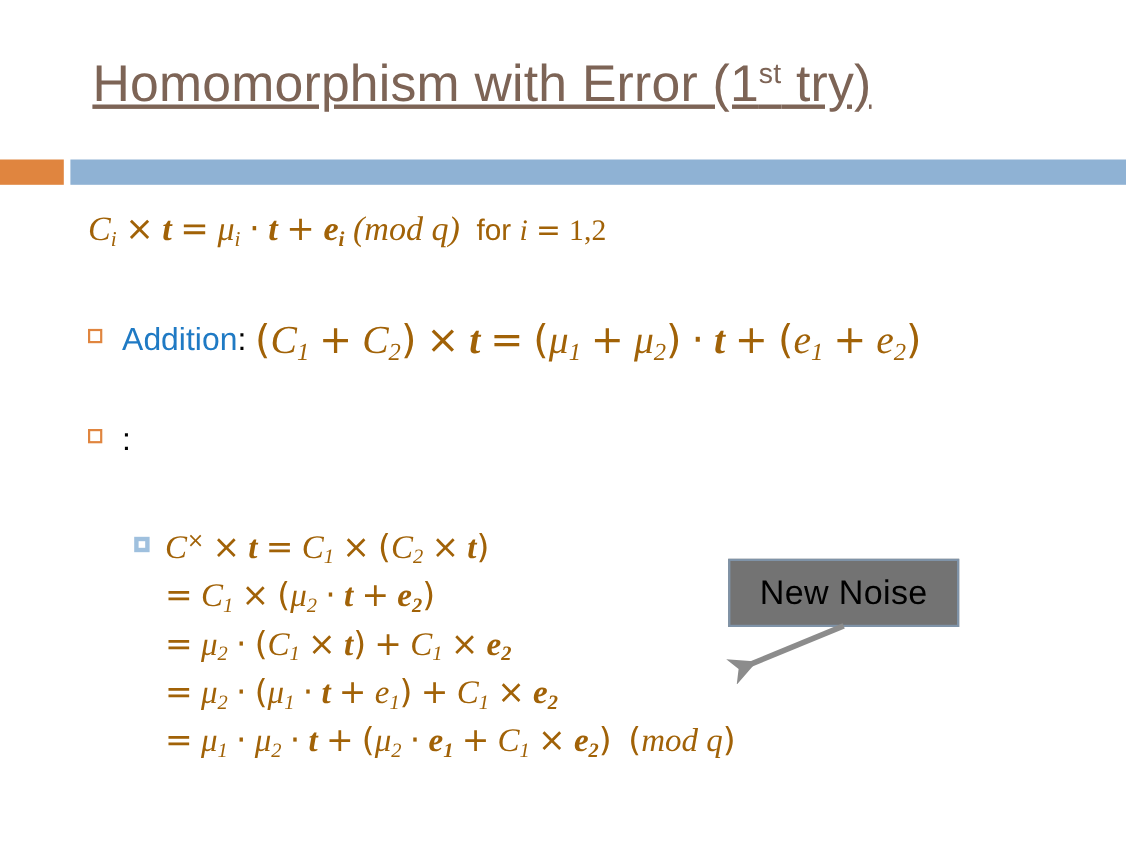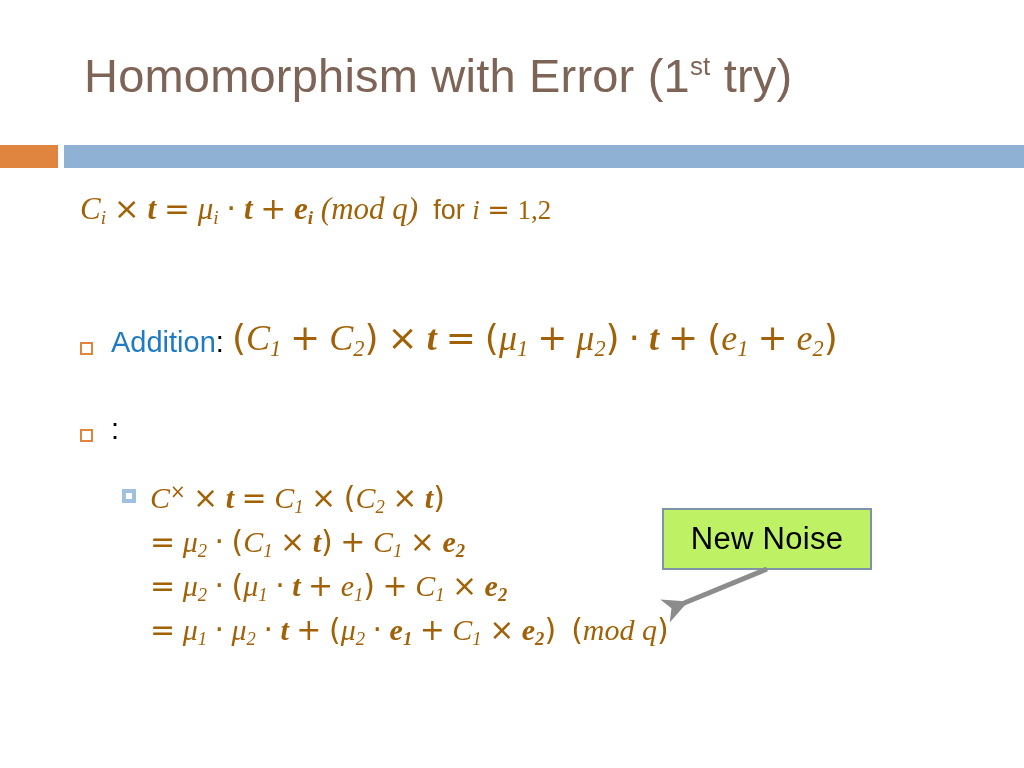--- a/index.html
+++ b/index.html
@@ -19,20 +19,21 @@
   #slide-title {
     position: absolute;
     left: 84px;
     top: 48px;
     font-family: "Liberation Sans", sans-serif;
     font-size: 47px;
     font-weight: 400;
     letter-spacing: 0.2px;
     color: #7d6456;
     white-space: nowrap;
+    text-decoration: underline;
   }
   #slide-title .sup {
     font-size: 0.55em;
     vertical-align: super;
     line-height: 0;
   }
 
   
   #accent-bar-orange {
     position: absolute;
@@ -85,22 +86,21 @@
     font-family: "Liberation Sans", sans-serif;
     font-style: normal;
     font-size: 27px;
   }
 
   
   .bullet-row {
     position: absolute;
     white-space: nowrap;
     display: flex;
-    align-items: flex-end;
-    margin-top: 29px;
+    align-items: center;
   }
   #row-addition { left: 80px; top: 288px; }
   #row-multiplication { left: 80px; top: 384px; }
 
   .sq-bullet-orange {
     display: inline-block;
     width: 13px;
     height: 13px;
     border: 2px solid #e0853f;
     background: #ffffff;
@@ -166,21 +166,21 @@
     flex: 0 0 auto;
   }
 
   
   #callout-box {
     position: absolute;
     left: 662px;
     top: 508px;
     width: 210px;
     height: 62px;
-    background: #bef264;
+    background: #737373;
     border: 2px solid #7f93a8;
     box-sizing: border-box;
     display: flex;
     align-items: center;
     justify-content: center;
   }
   #callout-label {
     font-family: "Liberation Sans", sans-serif;
     font-size: 31px;
     color: #000000;
@@ -217,20 +217,24 @@
     <span class="bullet-colon">:</span>
 </div>
 
 <div id="sub-block">
 
   <div class="sub-line math">
     <span class="sq-bullet-blue"></span>
     <span><span>C</span><sup class="op">×</sup> <span class="op">×</span> <span class="bi">t</span> <span class="op">=</span> <span>C</span><sub>1</sub> <span class="op">×</span> <span class="op">(</span><span>C</span><sub>2</sub> <span class="op">×</span> <span class="bi">t</span><span class="op">)</span></span>
   </div>
 
+  <div class="sub-line math">
+    <span class="sub-indent"></span>
+    <span><span class="op">=</span> <span>C</span><sub>1</sub> <span class="op">×</span> <span class="op">(</span><span>μ</span><sub>2</sub> <span class="op">·</span> <span class="bi">t</span> <span class="op">+</span> <span class="bi">e</span><sub class="b">2</sub><span class="op">)</span></span>
+  </div>
 
   <div class="sub-line math">
     <span class="sub-indent"></span>
     <span><span class="op">=</span> <span>μ</span><sub>2</sub> <span class="op">·</span> <span class="op">(</span><span>C</span><sub>1</sub> <span class="op">×</span> <span class="bi">t</span><span class="op">)</span> <span class="op">+</span> <span>C</span><sub>1</sub> <span class="op">×</span> <span class="bi">e</span><sub class="b">2</sub></span>
   </div>
 
   <div class="sub-line math">
     <span class="sub-indent"></span>
     <span><span class="op">=</span> <span>μ</span><sub>2</sub> <span class="op">·</span> <span class="op">(</span><span>μ</span><sub>1</sub> <span class="op">·</span> <span class="bi">t</span> <span class="op">+</span> <span>e</span><sub>1</sub><span class="op">)</span> <span class="op">+</span> <span>C</span><sub>1</sub> <span class="op">×</span> <span class="bi">e</span><sub class="b">2</sub></span>
   </div>

